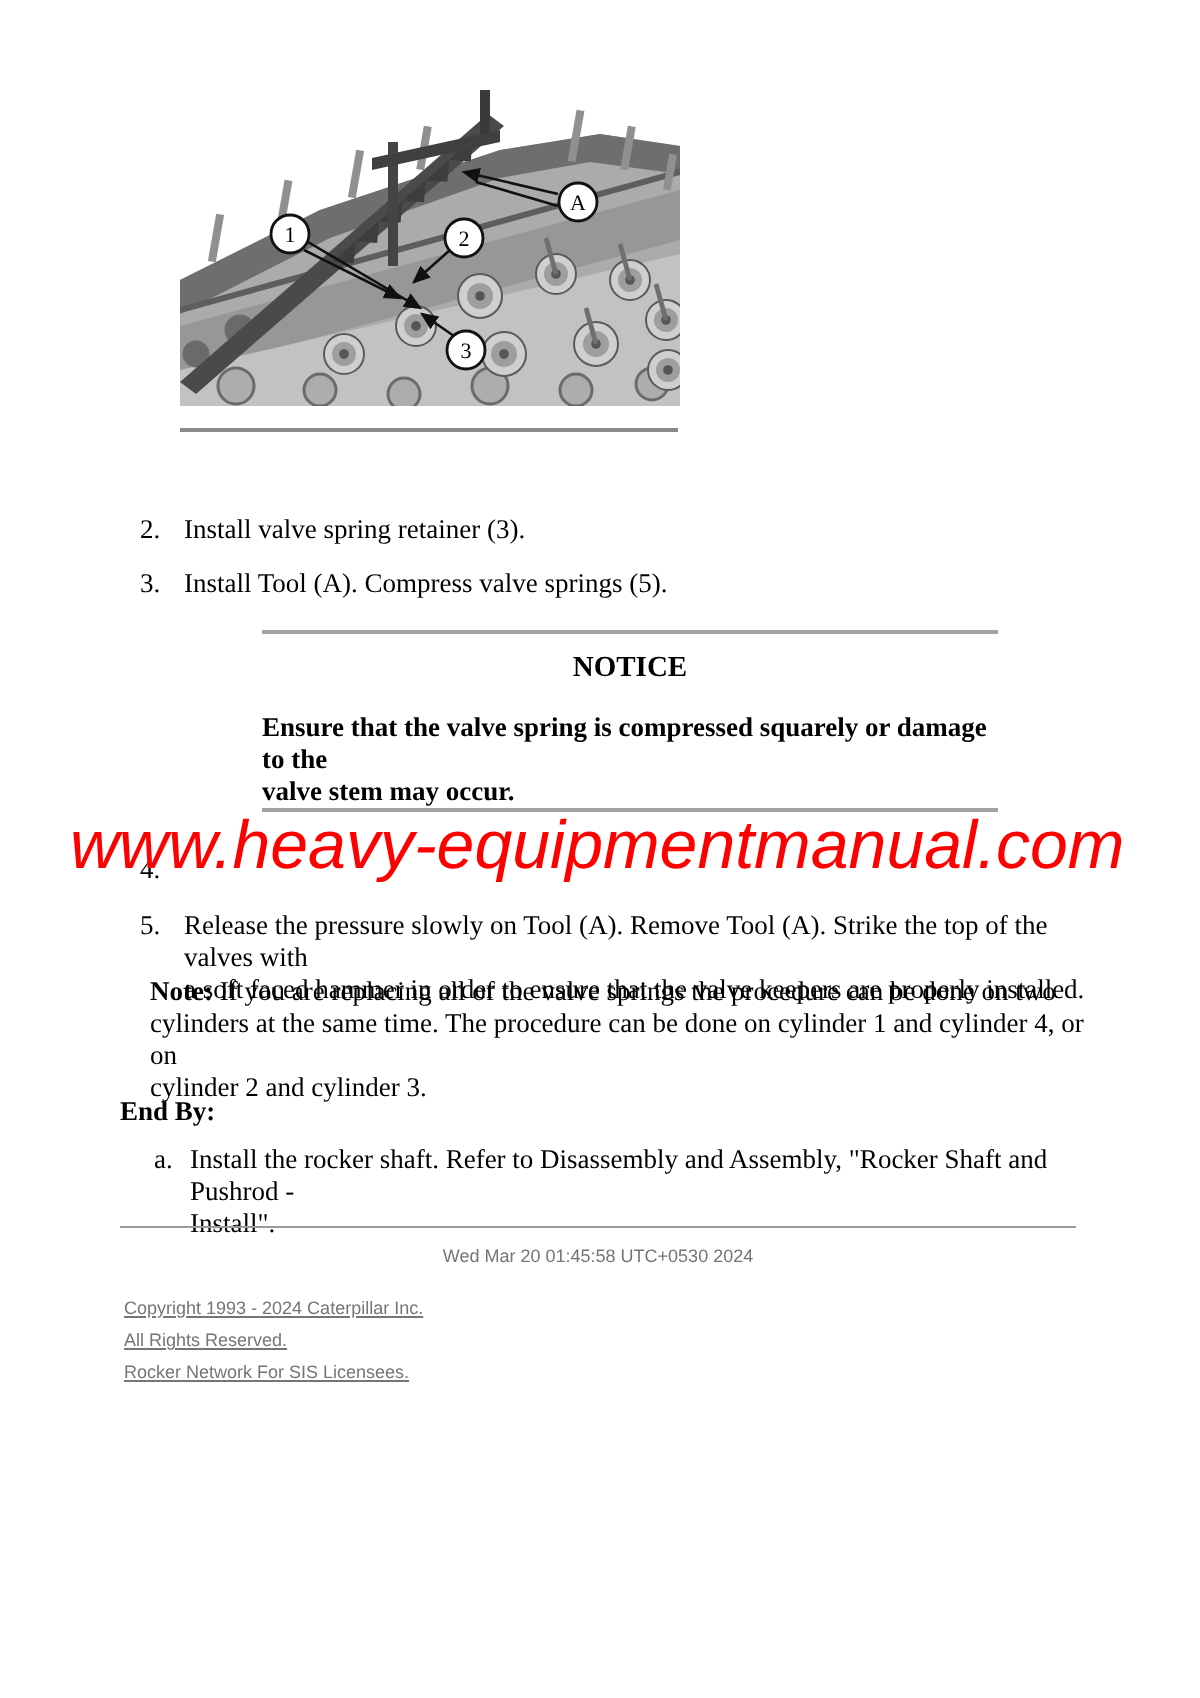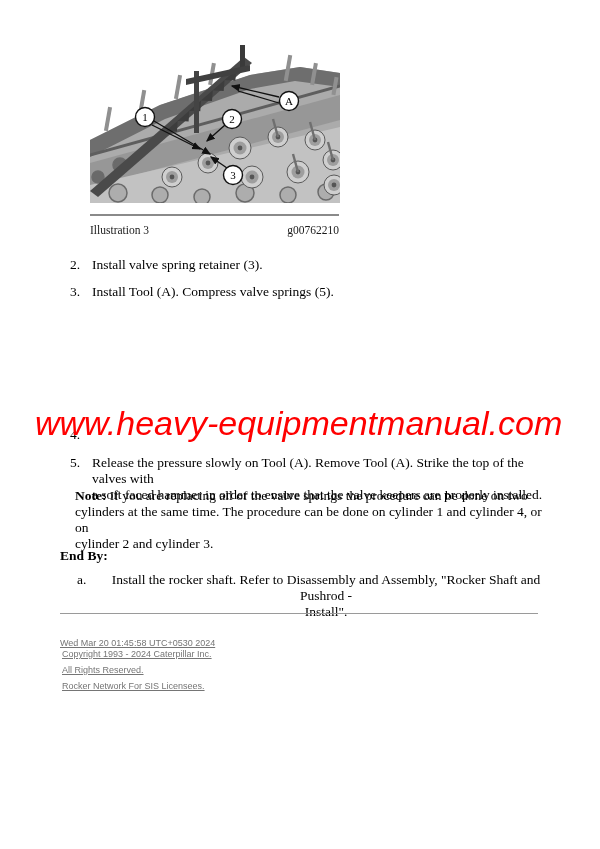--- a/index.html
+++ b/index.html
@@ -35,29 +35,29 @@
 
   
   .note-para{left:75px;top:488px;width:468px;font-size:13.5px;line-height:16px;}
   .note-label{font-weight:bold;}
   .note-body{white-space:pre-line;}
 
   
   .endby-heading{left:60px;top:548px;font-size:13.5px;font-weight:bold;text-align:right;}
   .endby-item{left:77px;top:572px;display:flex;font-size:13.5px;line-height:16px;}
   .endby-item .letter{flex:0 0 18px;}
-  .endby-item .txt{white-space:pre-line;max-width:462px;text-align:center;}
+  .endby-item .txt{white-space:pre-line;max-width:462px;}
 
   
   .footer-rule{left:60px;top:613px;width:478px;height:1px;background:#9a9a9a;}
   .footer-links{left:62px;top:649px;font-family:"Liberation Sans",sans-serif;
                 font-size:9px;line-height:11px;color:#757575;}
   .footer-link{display:block;margin-bottom:5px;text-decoration:underline;cursor:pointer;}
-  .footer-time{left:60px;top:638px;width:478px;text-align:left;
-               font-family:"Liberation Sans",sans-serif;font-size:9px;color:#757575;text-decoration:underline;}
+  .footer-time{left:60px;top:623px;width:478px;text-align:center;
+               font-family:"Liberation Sans",sans-serif;font-size:9px;color:#757575;}
 </style>
 </head>
 <body>
 
 <div class="page">
 
   <svg class="abs illus" viewBox="0 0 250 158">
     <defs>
       <marker id="ah" markerWidth="8" markerHeight="8" refX="6" refY="3" orient="auto">
         <path d="M0,0 L7,3 L0,6 Z" fill="#111"></path>
@@ -164,34 +164,35 @@
         <text x="143" y="134">3</text>
       </g>
       <g>
         <circle cx="199" cy="56" r="9.5" fill="#fff" stroke="#111" stroke-width="1.4"></circle>
         <text x="199" y="60">A</text>
       </g>
     </g>
   </svg>
 
   <div class="abs caption-rule"></div>
-  <div class="abs caption-row">
-    <span>Illustration 3</span>
-    <span>g00762210</span>
-  </div>
 
   <div class="abs step step2">
     <span class="num">2.</span>
     <span class="txt">Install valve spring retainer (3).</span>
   </div>
   <div class="abs step step3">
     <span class="num">3.</span>
     <span class="txt">Install Tool (A). Compress valve springs (5).</span>
   </div>
 
+  <div class="abs notice">
+    <div class="notice-title">NOTICE</div>
+    <div class="notice-body">Ensure that the valve spring is compressed squarely or damage to the
+valve stem may occur.</div>
+  </div>
 
   <div class="abs watermark" style="color:#ff0000;">www.heavy-equipmentmanual.com</div>
 
   <div class="abs step step4">
     <span class="num">4.</span>
   </div>
   <div class="abs step step5">
     <span class="num">5.</span>
     <span class="txt">Release the pressure slowly on Tool (A). Remove Tool (A). Strike the top of the valves with
 a soft faced hammer in order to ensure that the valve keepers are properly installed.</span>

